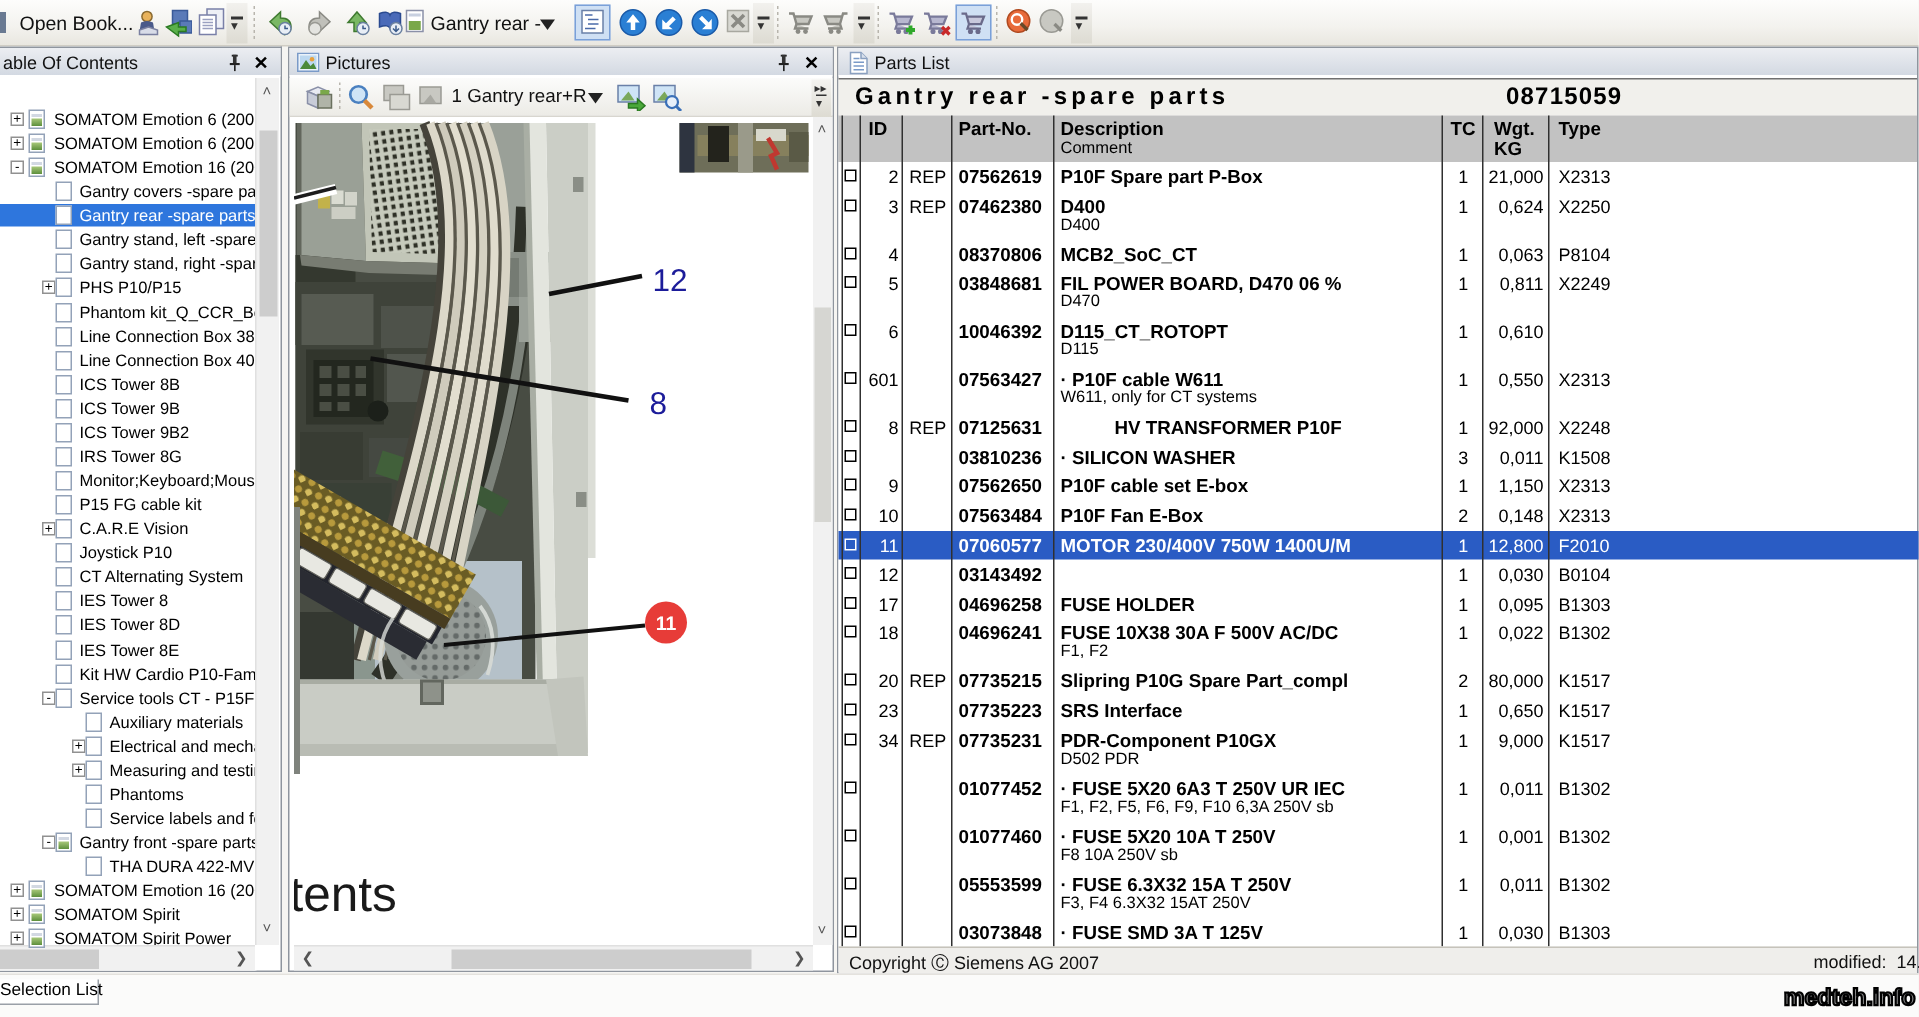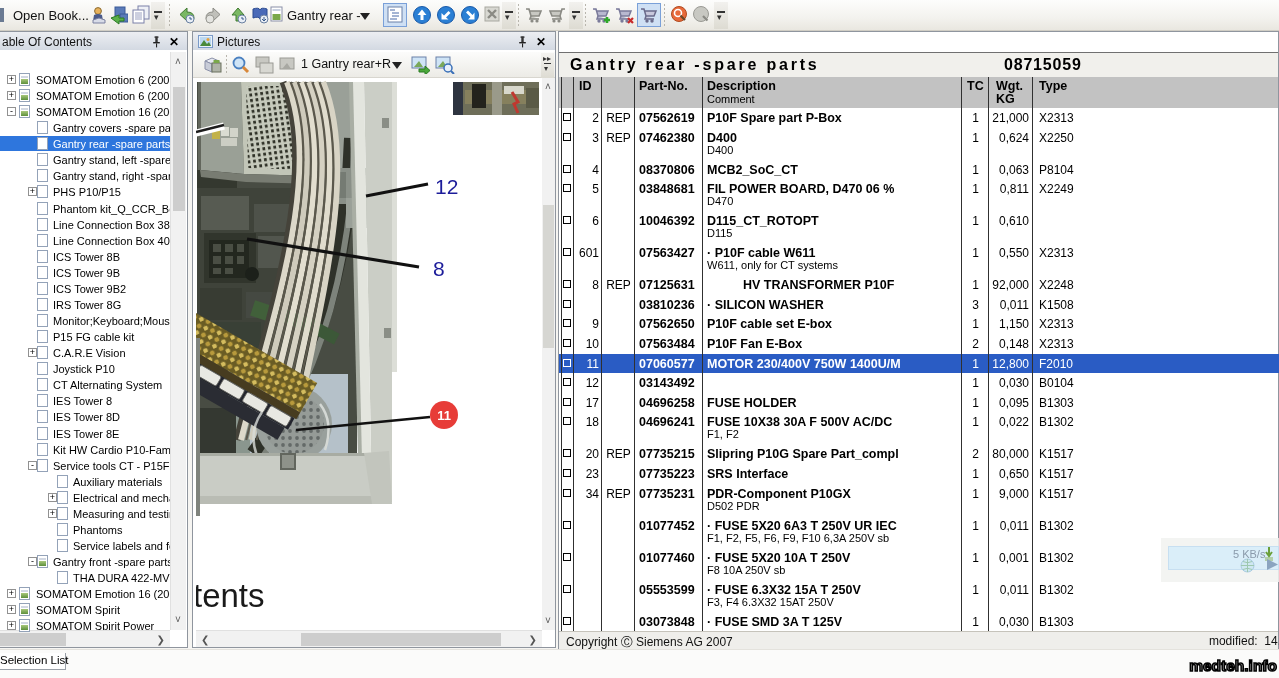--- a/index.html
+++ b/index.html
@@ -562,20 +562,33 @@
       <div class="sb-arrow" style="left:3px; bottom:4px;">˅</div>
     </div>
     <div class="sb" style="left:3px; bottom:0; height:17px; right:13px; border-top:1px solid #e0e0e0;">
       <div class="sb-arrow" style="left:5px; top:4px;">❮</div>
       <div class="sb-thumb" style="left:105px; top:2px; width:200px; height:13px;"></div>
       <div class="sb-arrow" style="right:5px; top:4px;">❯</div>
     </div>
   </div>
 
   <div id="parts" class="panel abs">
+    <div class="caption">
+      <svg style="position:absolute;left:7px;top:2px;" width="13" height="16">
+          <path d="M1,1 L8,1 L12,5 L12,15 L1,15 Z" fill="#fff" stroke="#8aa0c0"></path>
+          <path d="M8,1 L8,5 L12,5" fill="#d8e0ec" stroke="#8aa0c0"></path>
+          <g stroke="#7a9ac8">
+            <line x1="3" y1="5" x2="7" y2="5"></line>
+            <line x1="3" y1="7.5" x2="10" y2="7.5"></line>
+            <line x1="3" y1="10" x2="10" y2="10"></line>
+            <line x1="3" y1="12.5" x2="10" y2="12.5"></line>
+          </g>
+        </svg>
+      <span style="position:absolute;left:24px;top:3px;">Parts List</span>
+    </div>
     <div class="abs" style="left:0; top:20px; width:719px; height:25px; background:#f1f0ec; border-top:1px solid #707070;">
       <span style="position:absolute; left:11px; top:3px; font-size:16px; font-weight:bold; color:#000; letter-spacing:2.8px;">Gantry rear -spare parts</span>
       <span style="position:absolute; left:445px; top:3px; font-size:16px; font-weight:bold; color:#000; letter-spacing:0.8px;">08715059</span>
     </div>
     <div class="abs" style="left:0; top:45px; width:719px; height:31px; background:#c2c2c2;">
       <span style="position:absolute; left:20px; top:2px; font-weight:bold; font-size:12.5px;">ID</span>
       <span style="position:absolute; left:80px; top:2px; font-weight:bold; font-size:12.5px;">Part-No.</span>
       <span style="position:absolute; left:148px; top:2px; font-weight:bold; font-size:12.5px;">Description</span>
       <span style="position:absolute; left:148px; top:16px; font-size:11px;">Comment</span>
       <span style="position:absolute; left:408px; top:2px; font-weight:bold; font-size:12.5px;">TC</span>
@@ -819,33 +832,14 @@
     </div>
   </div>
 
   <div class="abs" style="left:0; top:649px; width:1279px; height:29px; background:#fbfbfa; border-top:1px solid #e4e2dd;">
     <div class="abs" style="left:-6px; top:3px; width:72px; height:17px; background:#fff; border:1px solid #9aa0a8; border-top:none; font-size:11.5px; white-space:nowrap;">
       <span style="position:absolute; left:5px; top:1px;">Selection List</span>
     </div>
     <div class="abs" style="right:2px; top:7px; font-size:15.5px; font-weight:bold; color:#909090; -webkit-text-stroke:1.5px #000; text-shadow:0 0 1px #fff;">medteh.info</div>
   </div>
 
-  <div class="abs" style="left:1161px; top:538px; width:118px; height:44px; background:rgba(241,242,240,0.85);">
-    <div class="abs" style="left:7px; top:8px; width:111px; height:24px; background:rgba(213,236,250,0.85); border:1px solid rgba(195,220,240,0.85);"></div>
-    <span class="abs" style="left:72px; top:10px; font-size:11px; color:#8a9aab;">5 KB/s</span>
-    <svg class="abs" style="left:101px; top:8px;" width="14" height="16">
-        <path d="M7,1 L7,9 M4,6 L7,10 L10,6" stroke="#6aa03a" stroke-width="2" fill="none"></path>
-        <g stroke="#8ab05a">
-          <line x1="3" y1="12" x2="11" y2="12"></line>
-          <line x1="3" y1="14" x2="11" y2="14"></line>
-        </g>
-      </svg>
-    <circle class="abs"></circle>
-    <svg class="abs" style="left:79px; top:20px;" width="16" height="15">
-        <circle cx="7.5" cy="7.5" r="6.5" fill="#cfe8f2" stroke="#aacce0"></circle>
-        <path d="M7.5,1 L7.5,14 M1,7.5 L14,7.5 M3,3.5 Q7.5,6 12,3.5 M3,11.5 Q7.5,9 12,11.5" stroke="#9ec8b0" fill="none" stroke-width="1"></path>
-      </svg>
-    <svg class="abs" style="left:104px; top:19px;" width="15" height="15">
-        <path d="M2,2 L13,7.5 L2,13 Z" fill="#8aa4c0"></path>
-      </svg>
-  </div>
 
 </div>
 
 </body></html>

